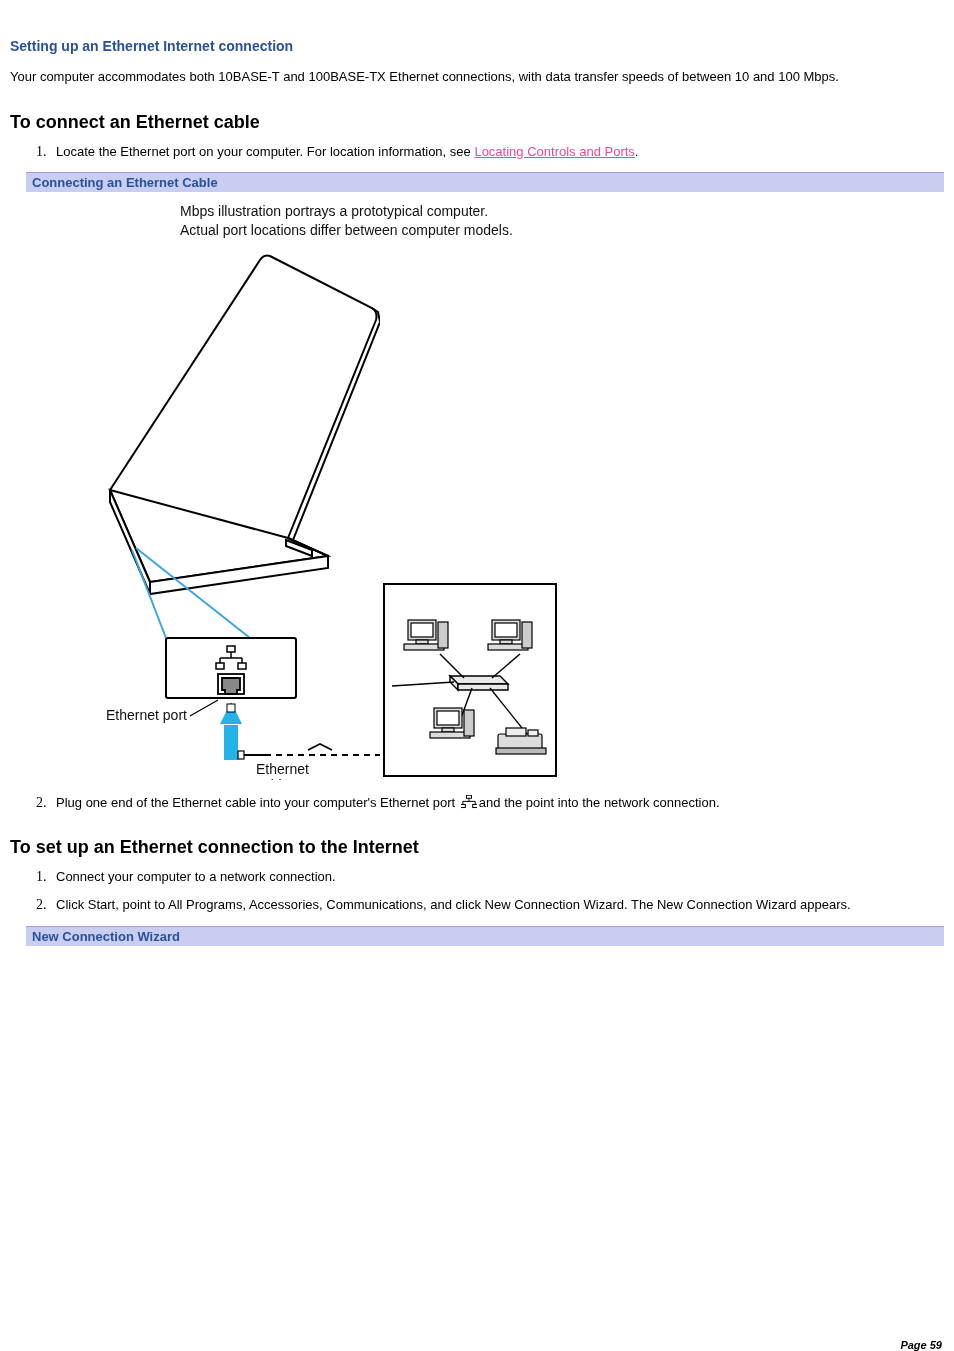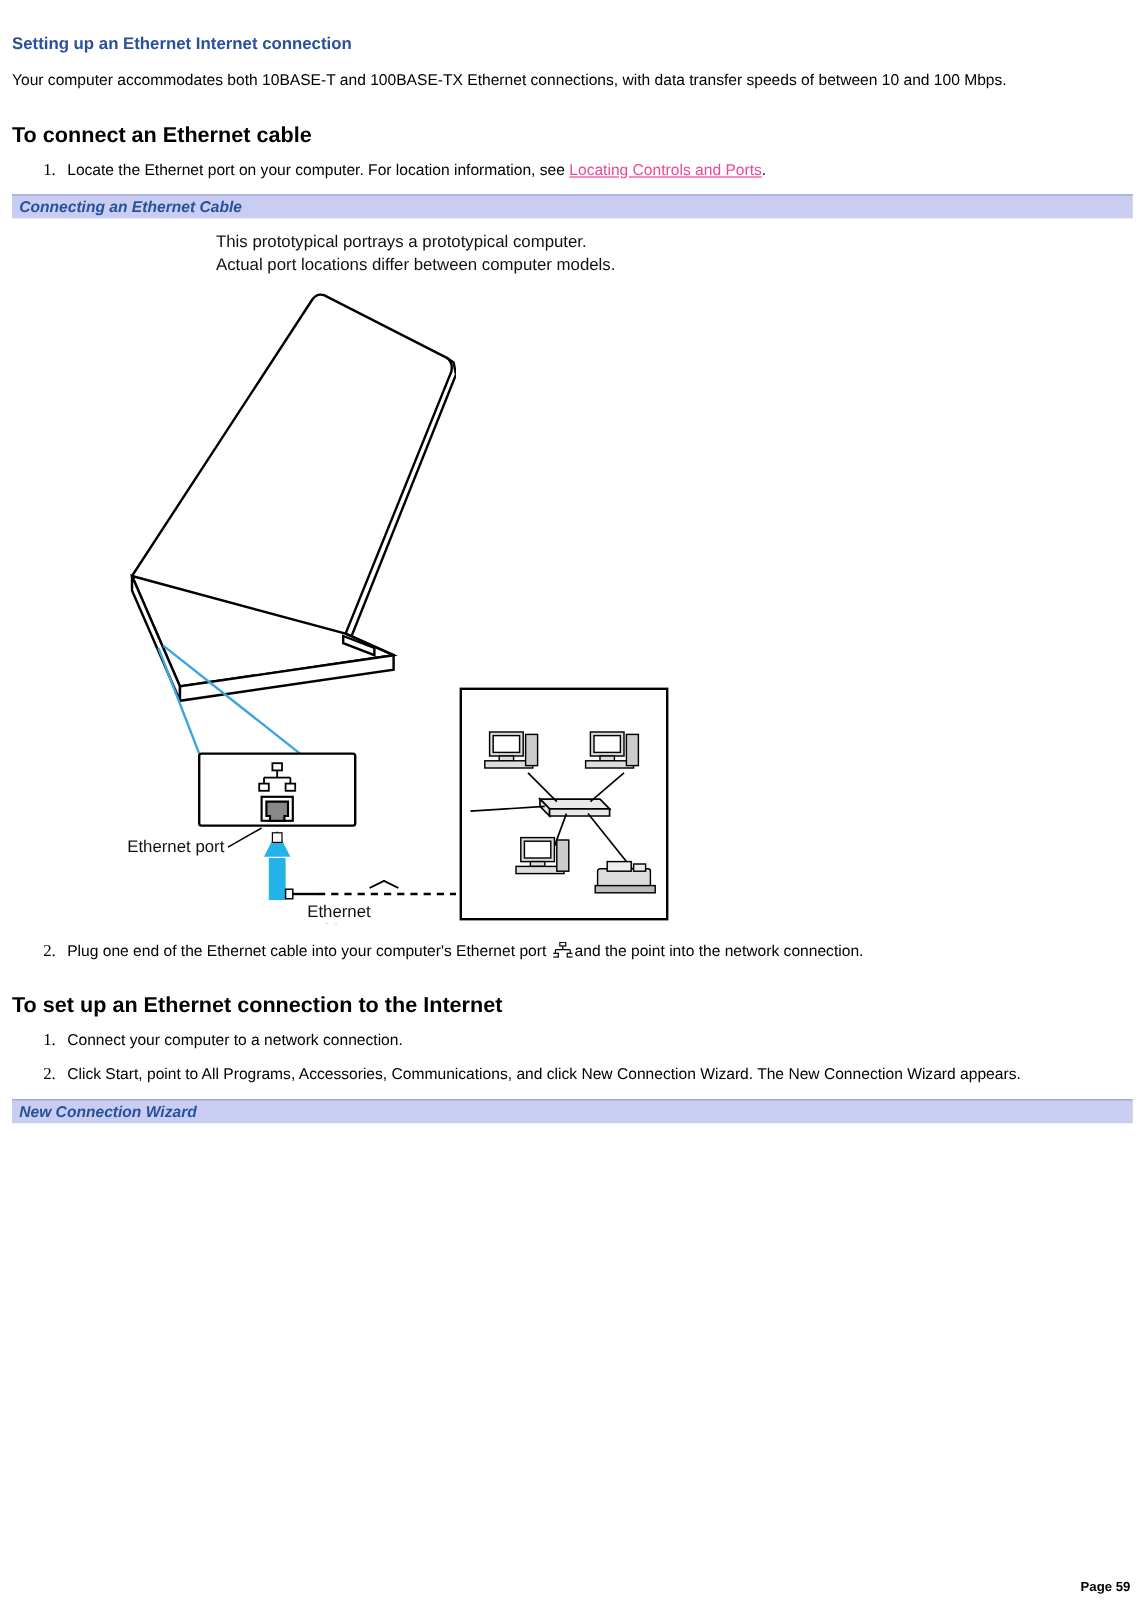--- a/index.html
+++ b/index.html
@@ -8,21 +8,21 @@
     color: #000;
     margin: 0;
     padding: 10px 10px 20px 10px;
     width: 934px;
     position: relative;
     min-height: 1321px;
   }
   h2.section-title {
     color: #28519a;
     font-size: 14px;
-    margin: 18px 0 14px 0;
+    margin: 28px 0 14px 0;
     font-weight: bold;
   }
   p.intro {
     margin: 0 0 7px 0;
     line-height: 1.35;
   }
   h3.sub-heading {
     font-size: 18px;
     font-weight: bold;
     margin: 26px 0 10px 0;
@@ -43,24 +43,24 @@
   }
   a.doc-link {
     color: #ec4899;
     text-decoration: underline;
   }
   .banner {
     background: #c9cdf2;
     border-top: 1px solid #9b9ed8;
     color: #28519a;
     font-weight: bold;
-    font-style: italic;
     padding: 2px 6px;
     font-size: 13px;
     margin-top: 2px;
+    margin-left: 16px;
   }
   .illustration-wrap {
     margin-left: 80px;
     margin-top: 10px;
     margin-bottom: 14px;
   }
   .caption {
     font-family: Arial, sans-serif;
     font-size: 14px;
     color: #111;
@@ -69,23 +69,24 @@
     margin-bottom: 10px;
   }
   .diagram-row {
     display: flex;
     align-items: flex-end;
   }
   svg { display: block; }
   .page-num {
     position: absolute;
     right: 12px;
-    bottom: 22px;
+    bottom: 0;
     font-size: 11px;
     font-weight: bold;
+    font-style: italic;
   }
   .ethernet-inline-icon {
     display:inline-block;
     vertical-align:-2px;
     margin: 0 2px;
   }
   b { font-weight: normal; }
 </style>
 </head>
 <body>
@@ -99,21 +100,21 @@
 <ol class="steps">
   <li>
     <span>Locate the Ethernet port on your computer. For location information, see </span><a href="#" class="doc-link">Locating Controls and Ports</a><span>.</span>
   </li>
 </ol>
 
 <div class="banner">Connecting an Ethernet Cable</div>
 
 <div class="illustration-wrap">
   <div class="caption">
-    <span>This prototypical portrays a prototypical computer.</span><br>
+    <span>Mbps illustration portrays a prototypical computer.</span><br>
     <span>Actual port locations differ between computer models.</span>
   </div>
 
   <div class="diagram-row">
 
     <svg width="290" height="530" viewBox="0 0 290 530">
 
       <g stroke="#000" stroke-width="2" fill="none">
         <path d="M20 240 L170 10 Q174 4 180 6 L282 58 Q288 62 286 70 L198 288"></path>
 

